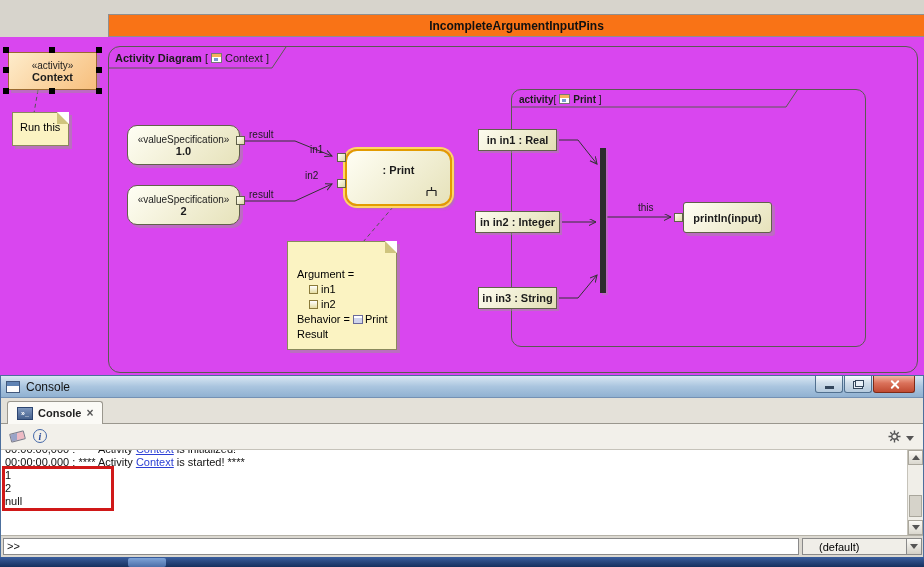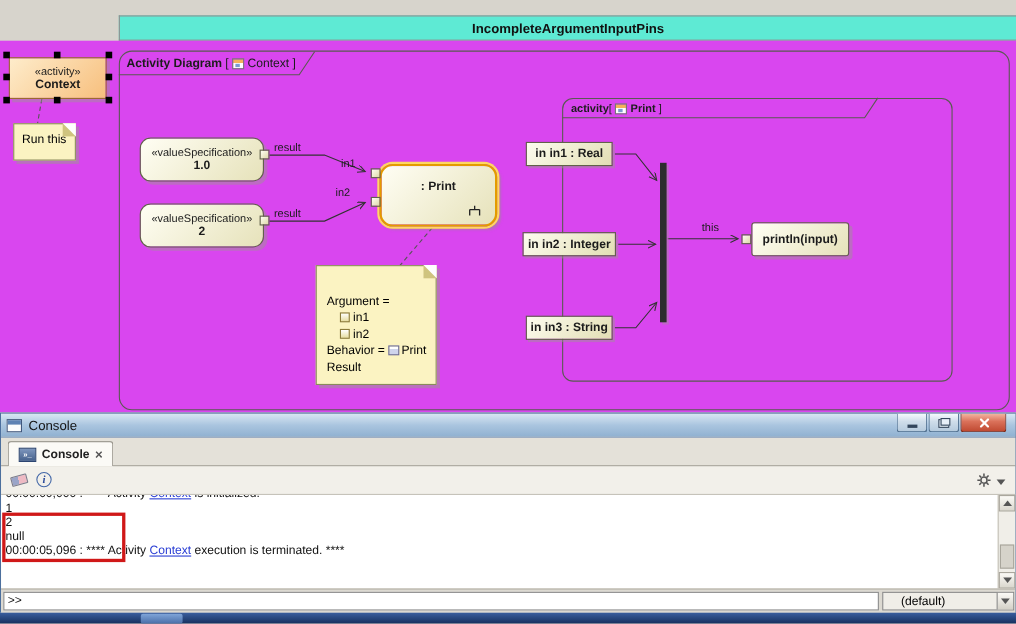--- a/index.html
+++ b/index.html
@@ -2,21 +2,21 @@
 <html><head>
 <meta charset="utf-8">
 <style>
   *{margin:0;padding:0;box-sizing:border-box}
   html,body{background:#9a9a9a}
   body{font-family:"Liberation Sans",sans-serif}
   #root{position:relative;width:924px;height:567px;background:#d7d4cc;overflow:hidden;margin:0 auto}
   .abs{position:absolute}
 
   
-  #diagram-title{left:108px;top:14px;width:816px;height:23px;background:#5eead4;
+  #diagram-title{left:108px;top:14px;width:816px;height:23px;background:#f97316;
     border:1px solid #8f8f8f;border-right:none;display:flex;align-items:center;justify-content:center;
     font-weight:bold;font-size:12px;color:#111}
   #canvas{left:0;top:37px;width:924px;height:338px;background:#d946ef;overflow:hidden}
   #edge-svg{position:absolute;left:0;top:0;width:924px;height:338px;pointer-events:none}
   .edge{fill:none;stroke:#333;stroke-width:1}
   .dash{fill:none;stroke:#555;stroke-width:1;stroke-dasharray:4 3}
   .outline{fill:none;stroke:#5a5a52;stroke-width:1}
 
   .uml-node{position:absolute;border:1px solid #61614a;border-radius:10px;
     background:linear-gradient(135deg,#fffef4 0%,#e6e2ba 100%);
@@ -281,24 +281,24 @@
         <g stroke="#555" stroke-width="1.4" fill="none">
           <circle cx="6.5" cy="6.5" r="2.8"></circle>
           <path d="M6.5 .5 V3 M6.5 10 V12.5 M.5 6.5 H3 M10 6.5 H12.5 M2.3 2.3 L4 4 M9 9 L10.7 10.7 M2.3 10.7 L4 9 M9 4 L10.7 2.3"></path>
         </g>
       </svg>
       <span class="gear-caret"></span>
     </div>
 
     <div class="c-out">
       <div class="line"><span>00:00:00,000 : **** Activity </span><span class="link">Context</span><span> is initialized! ****</span></div>
+      <div class="line"><span>00:00:00,000 : **** Activity </span><span class="link">Context</span><span> is started! ****</span></div>
       <div class="line"><span>1</span></div>
       <div class="line"><span>2</span></div>
       <div class="line"><span>null</span></div>
-      <div class="line"><span>00:00:05,096 : **** Activity </span><span class="link">Context</span><span> execution is terminated. ****</span></div>
       <div class="hl-box"></div>
     </div>
 
     <div class="c-scroll">
       <span class="sb-btn sb-up">
           <span class="tri-up"></span>
         </span>
       <span class="sb-thumb"></span>
       <span class="sb-btn sb-dn">
           <span class="tri-dn"></span>

